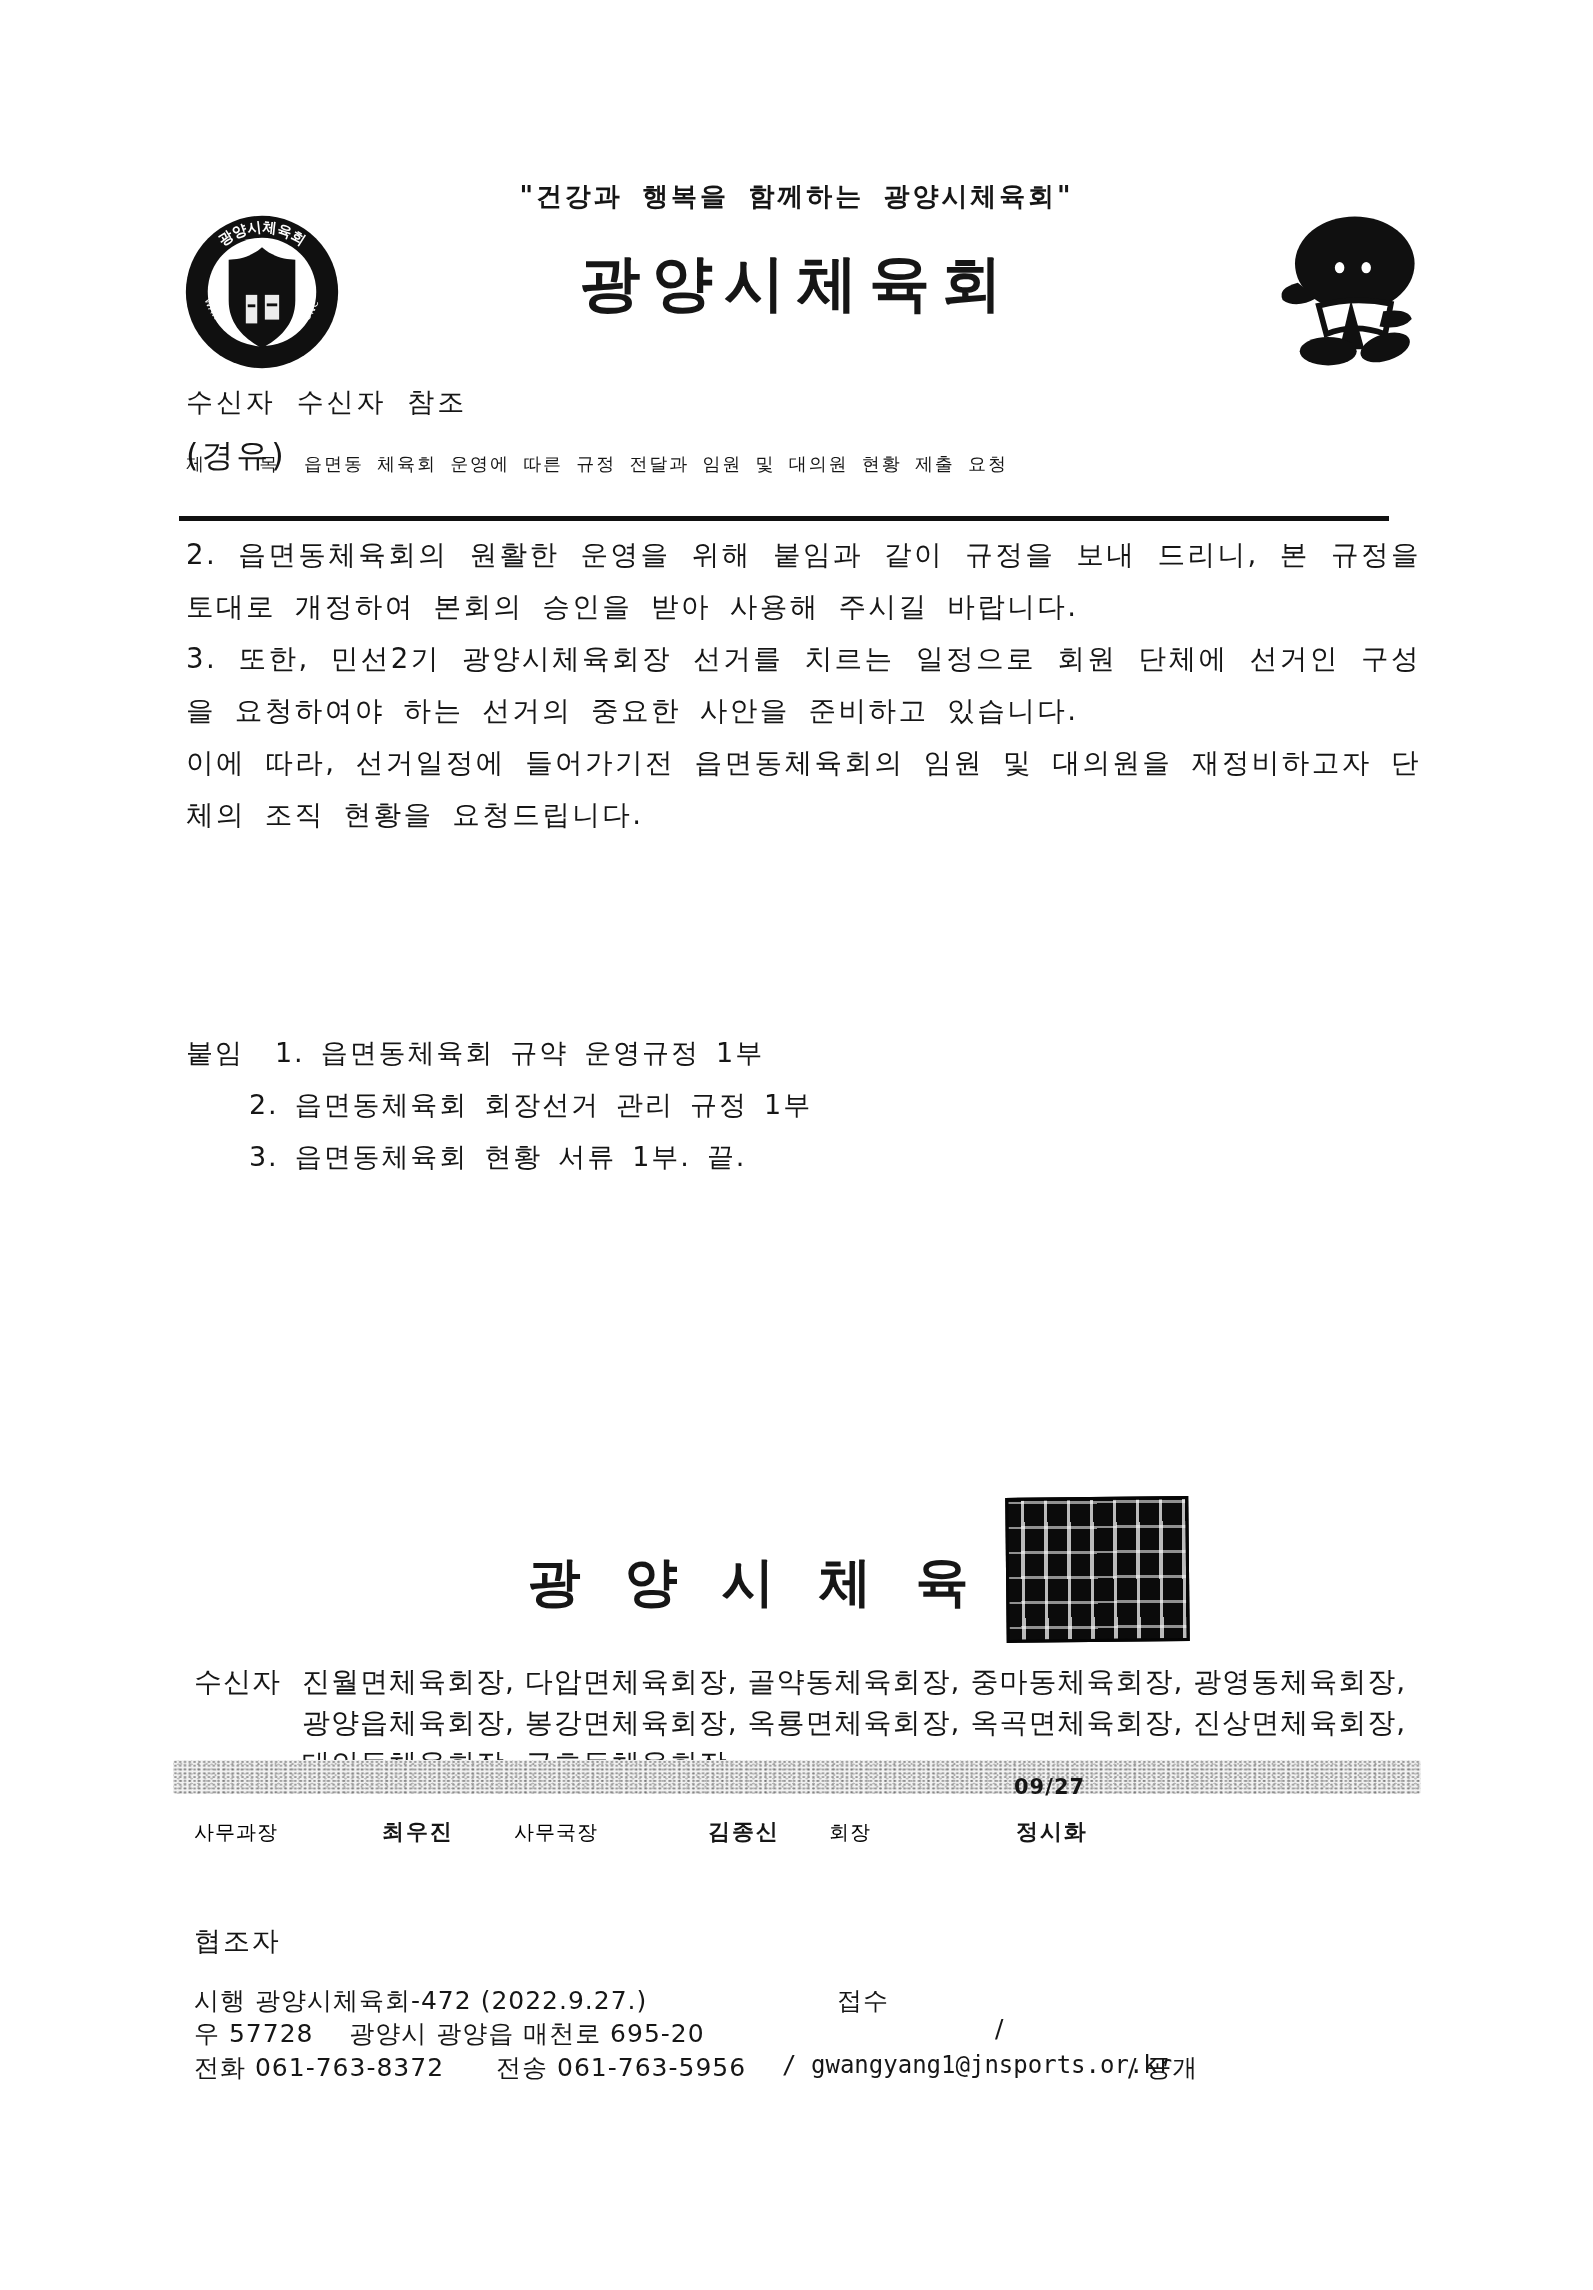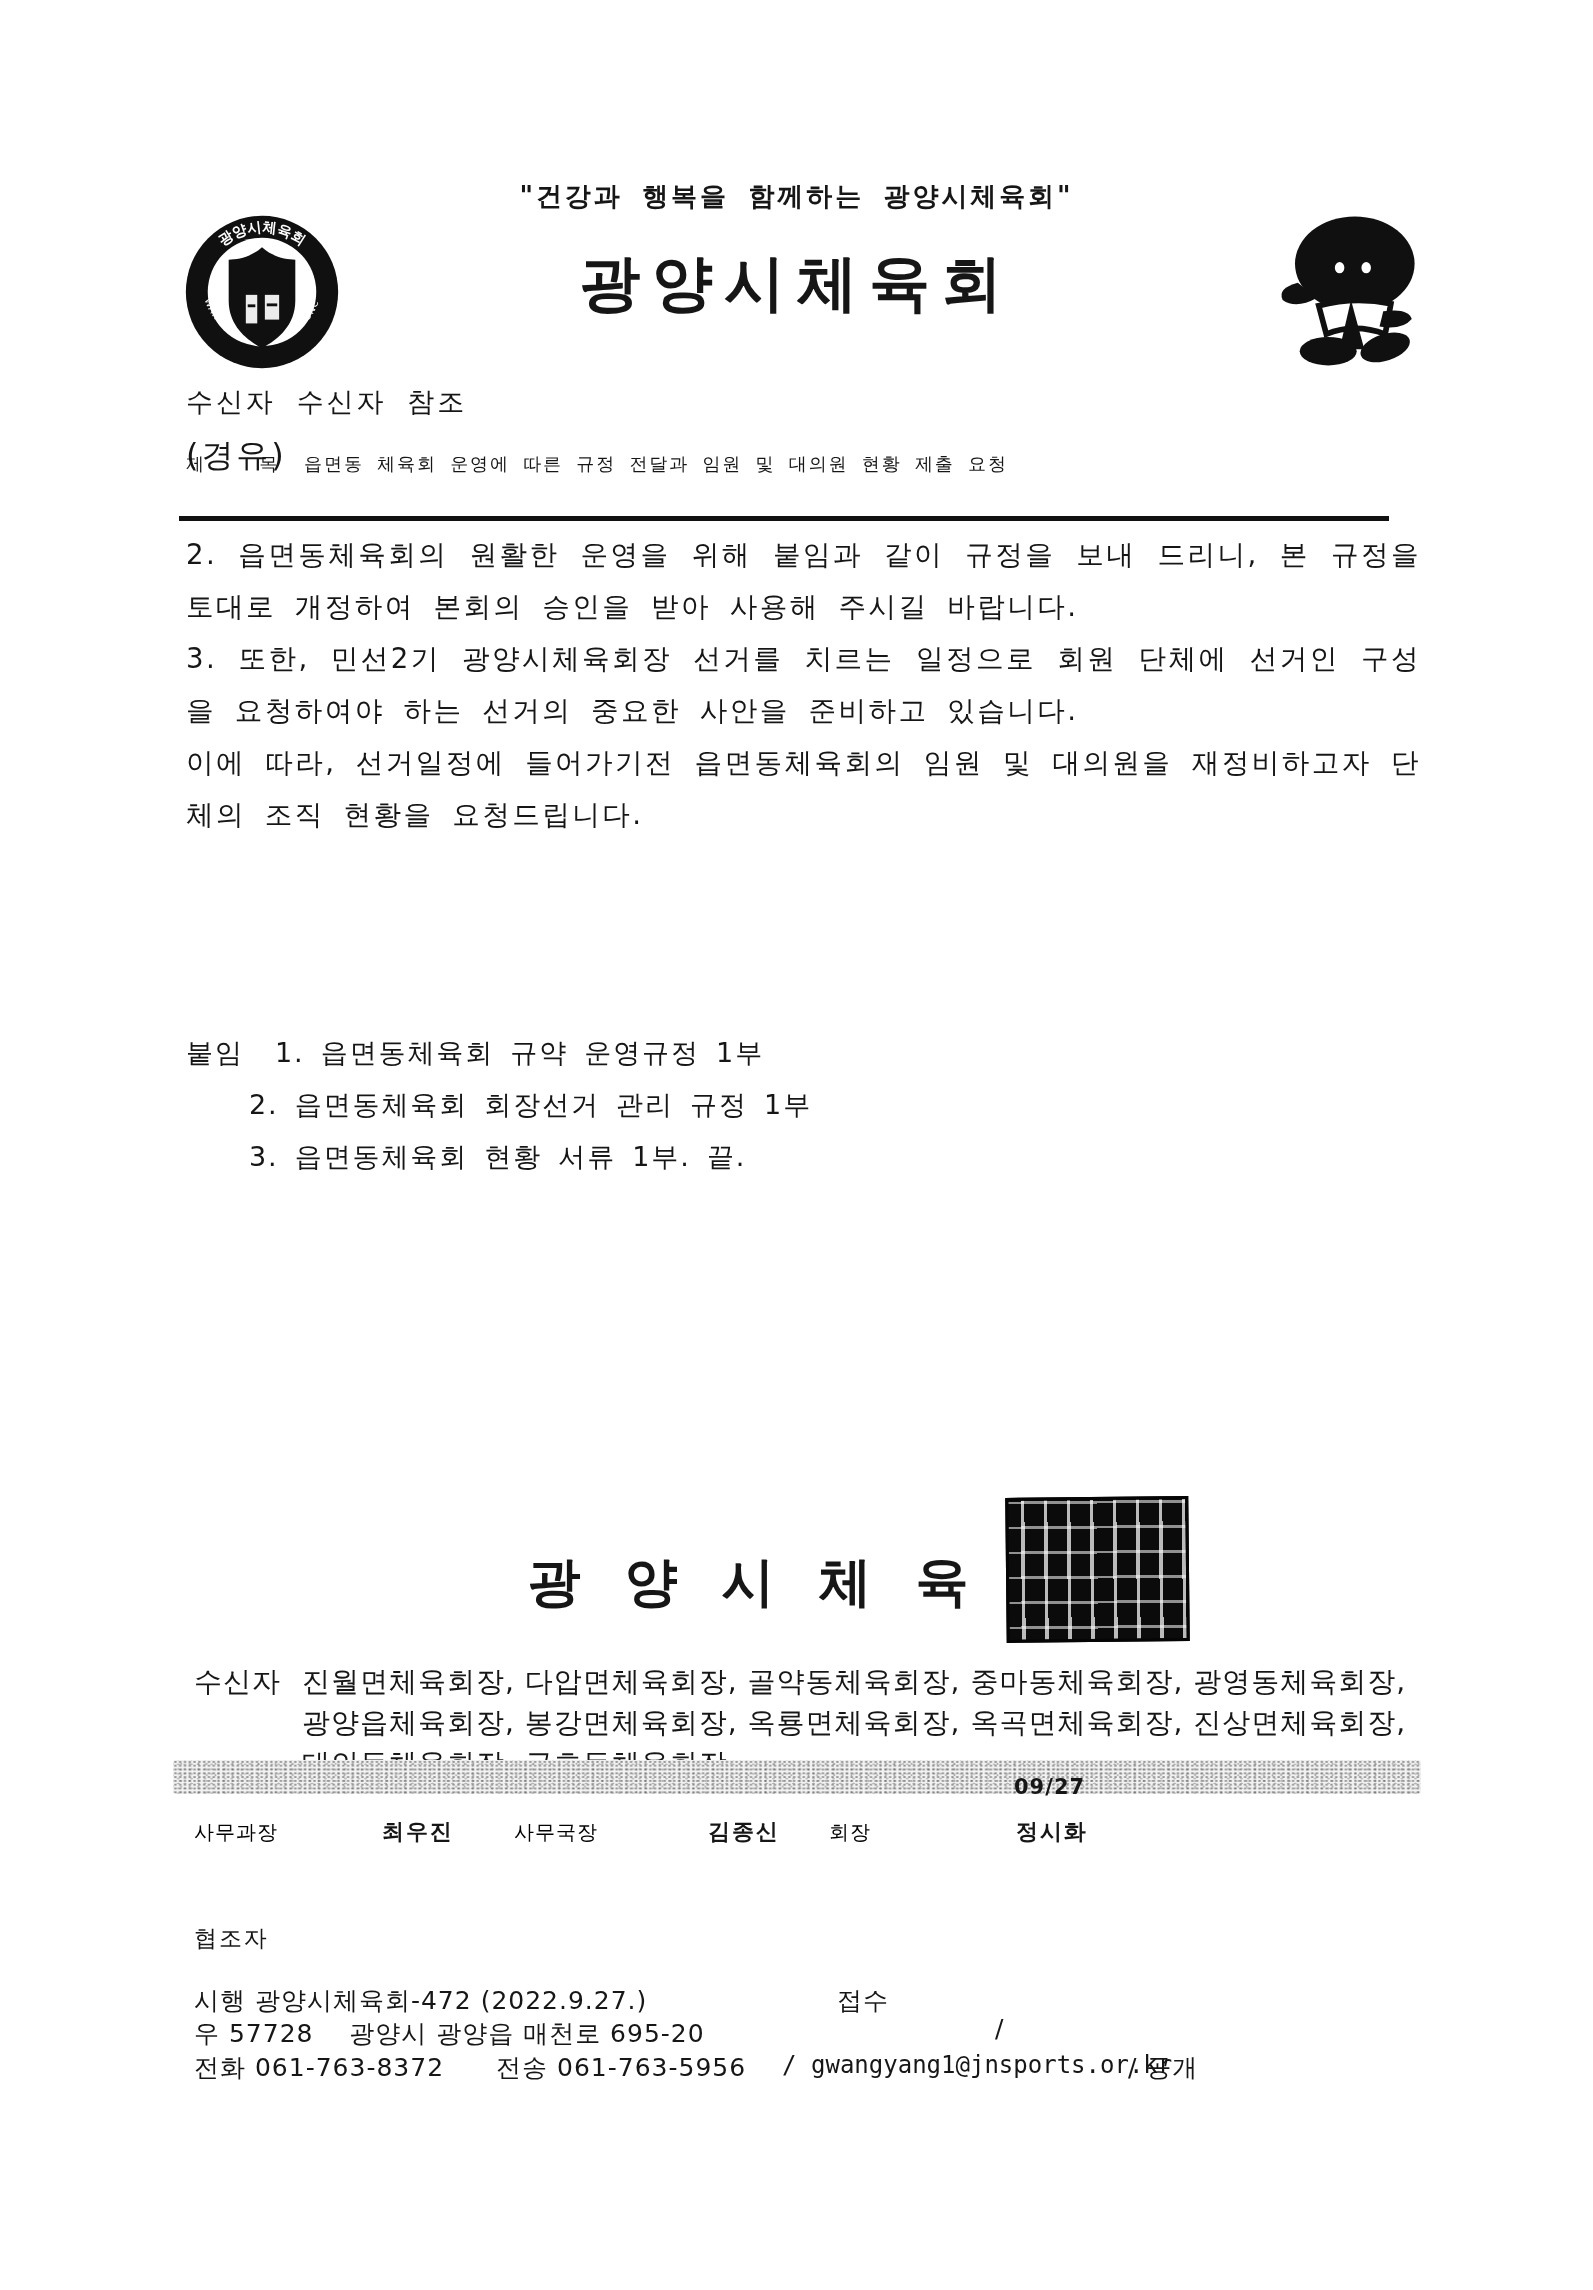--- a/index.html
+++ b/index.html
@@ -88,21 +88,21 @@
 
   .date-code{left:1014px;top:1775px;font-size:21px;font-weight:bold;letter-spacing:1px;}
 
   
   .appr-title{font-size:20px;color:#000000;letter-spacing:1px;top:1819px;}
   .appr-name{font-size:22px;font-weight:bold;letter-spacing:1.9px;top:1817px;}
   .t0{left:194px;} .n0{left:382px;}
   .t1{left:514px;} .n1{left:708px;}
   .t2{left:829px;} .n2{left:1016px;}
 
-  .coop{left:194px;top:1923px;font-size:23px;letter-spacing:1.9px;}
+  .coop{left:194px;top:1923px;font-size:27px;letter-spacing:1.9px;}
 
   
   .f-line{font-size:25px;letter-spacing:1px;}
   .f-issue{left:194px;top:1984px;}
   .f-receipt{left:837px;top:1984px;}
   .f-addr{left:194px;top:2017px;white-space:pre;}
   .f-slash{left:995px;top:2014px;}
   .f-contact{left:194px;top:2051px;display:flex;}
   .f-fax{margin-left:52px;}
   .f-email{margin-left:36px;font-family:"DejaVu Sans Mono","Liberation Mono",monospace;font-size:24px;letter-spacing:0;}

